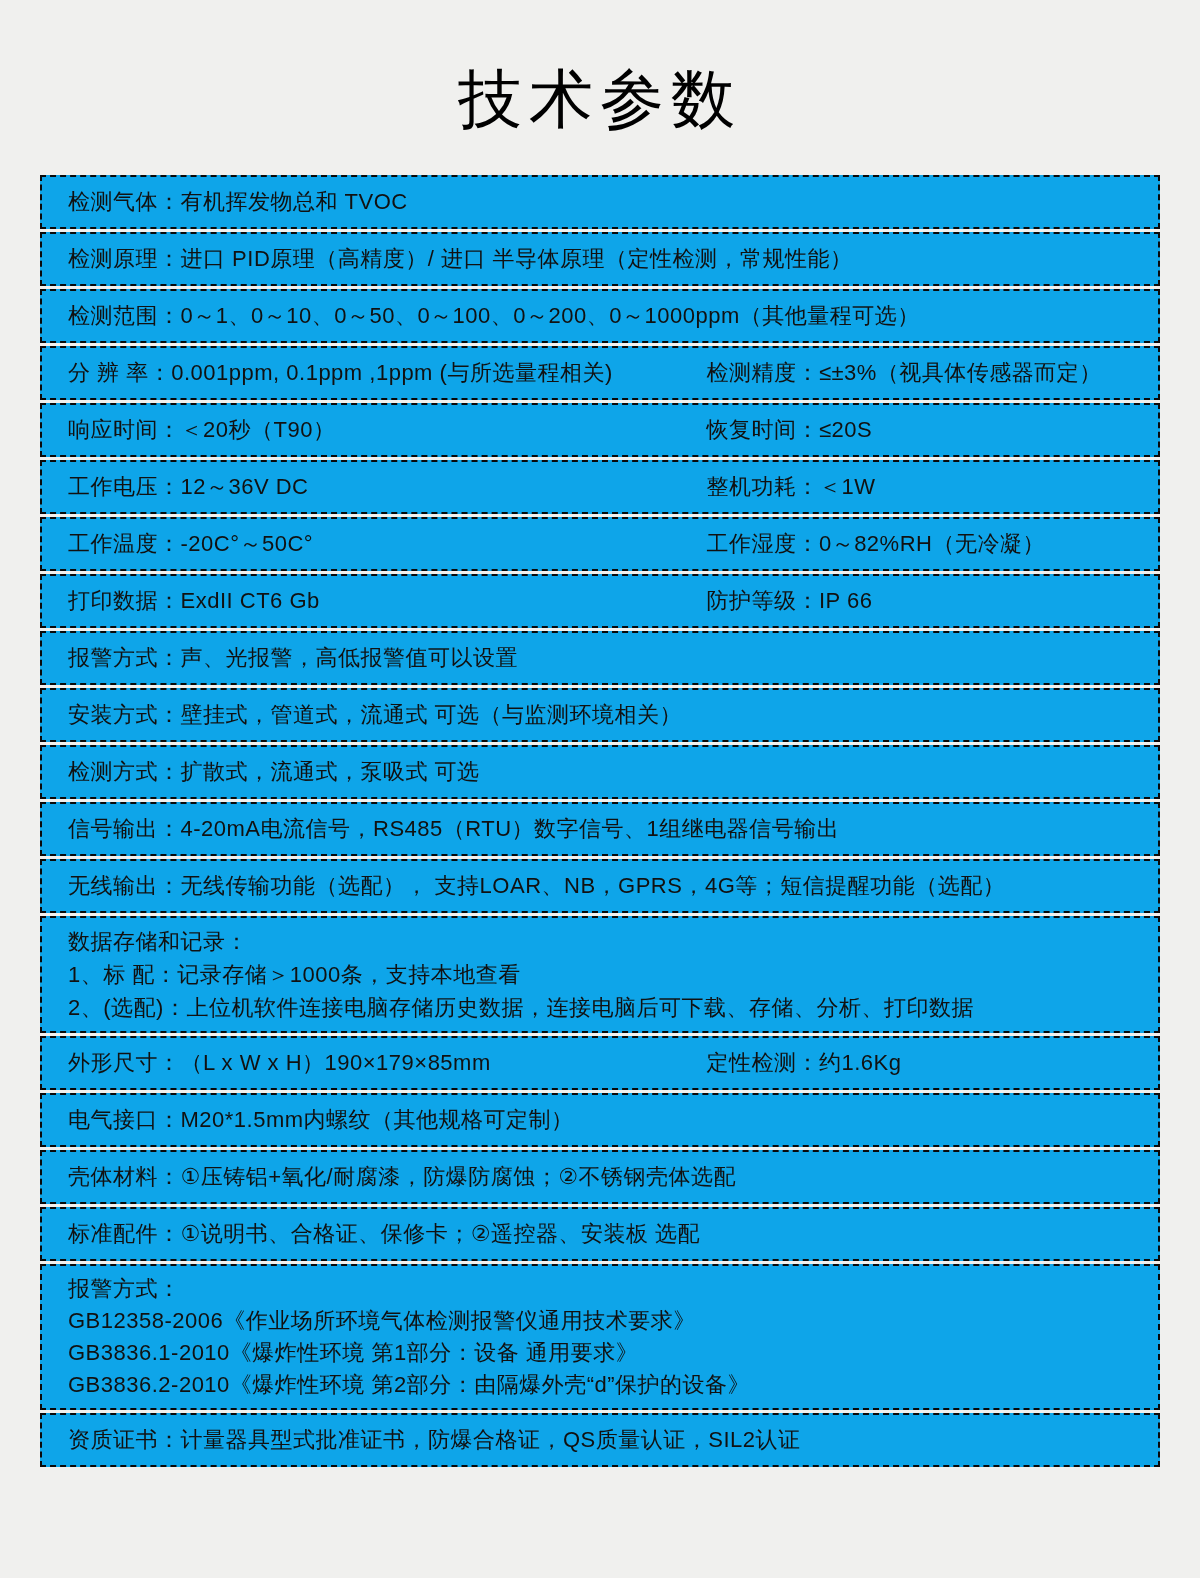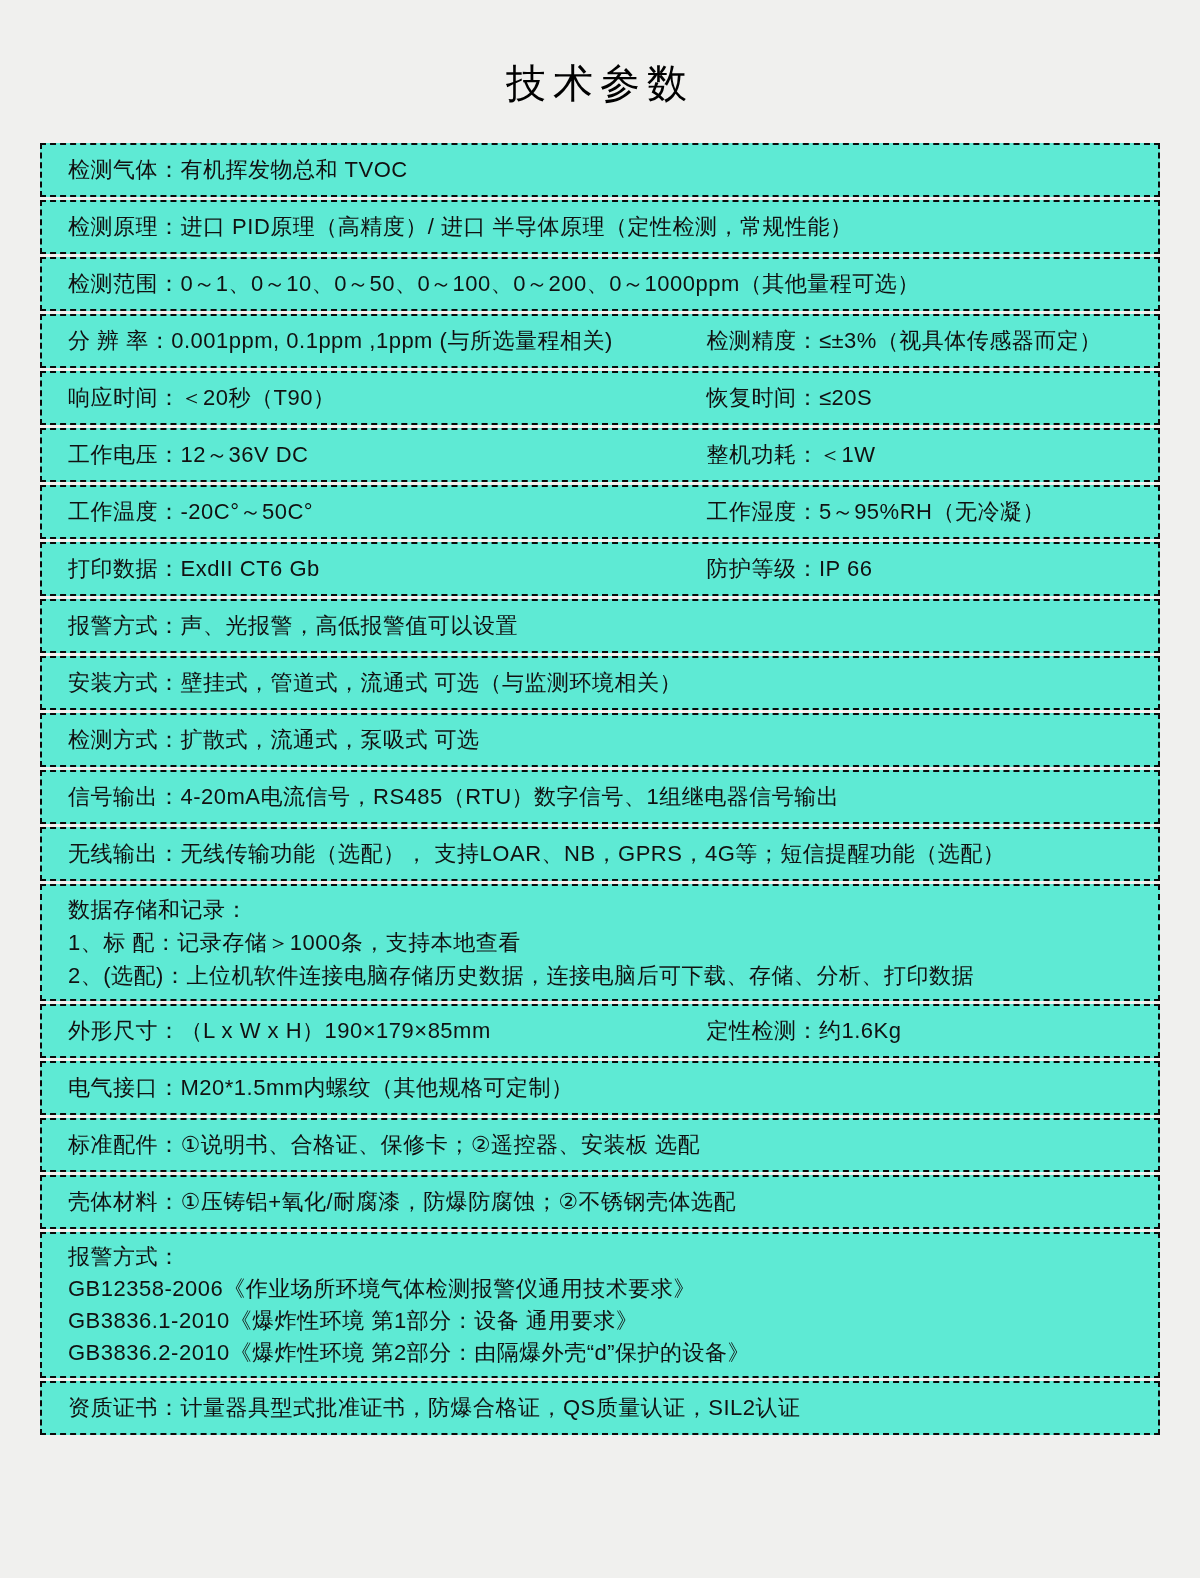--- a/index.html
+++ b/index.html
@@ -9,40 +9,40 @@
     font-family: "Liberation Sans", "DejaVu Sans", sans-serif;
   }
   body {
     height: 1578px;
     overflow: hidden;
     color: #111;
   }
   .title {
     padding-top: 56px;
     text-align: center;
-    font-size: 40px;
+    font-size: 64px;
     font-weight: 500;
     letter-spacing: 7px;
     color: #000;
   }
   .spec-table {
     width: 1120px;
     margin: 32px auto 0 auto;
   }
   .row {
     border: 2px dashed #0a0a0a;
     margin-bottom: 3px;
     min-height: 54px;
     display: flex;
     align-items: center;
     padding: 4px 26px;
     font-size: 22px;
     line-height: 1.4;
     letter-spacing: 0.5px;
-    background: #5eead4;
+    background: #0ea5e9;
   }
   .row .c1 { flex: 0 0 60%; }
   .row .c2 { flex: 1 1 auto; }
   .row.single .c1 { flex: 1 1 auto; }
   .row.multi {
     display: block;
     min-height: 0;
     padding-top: 7px;
     padding-bottom: 7px;
   }
@@ -80,21 +80,21 @@
       <div class="c2">恢复时间：≤20S</div>
     </div>
 
     <div class="row">
       <div class="c1">工作电压：12～36V DC</div>
       <div class="c2">整机功耗：＜1W</div>
     </div>
 
     <div class="row">
       <div class="c1">工作温度：-20C°～50C°</div>
-      <div class="c2">工作湿度：5～95%RH（无冷凝）</div>
+      <div class="c2">工作湿度：0～82%RH（无冷凝）</div>
     </div>
 
     <div class="row">
       <div class="c1">打印数据：ExdII CT6 Gb</div>
       <div class="c2">防护等级：IP 66</div>
     </div>
 
     <div class="row single">
       <div class="c1">报警方式：声、光报警，高低报警值可以设置</div>
     </div>
@@ -124,25 +124,25 @@
     <div class="row">
       <div class="c1">外形尺寸：（L x W x H）190×179×85mm</div>
       <div class="c2">定性检测：约1.6Kg</div>
     </div>
 
     <div class="row single">
       <div class="c1">电气接口：M20*1.5mm内螺纹（其他规格可定制）</div>
     </div>
 
     <div class="row single">
-      <div class="c1">标准配件：①说明书、合格证、保修卡；②遥控器、安装板 选配</div>
+      <div class="c1">壳体材料：①压铸铝+氧化/耐腐漆，防爆防腐蚀；②不锈钢壳体选配</div>
     </div>
 
     <div class="row single">
-      <div class="c1">壳体材料：①压铸铝+氧化/耐腐漆，防爆防腐蚀；②不锈钢壳体选配</div>
+      <div class="c1">标准配件：①说明书、合格证、保修卡；②遥控器、安装板 选配</div>
     </div>
 
     <div class="row multi tall4">
       <div class="line">报警方式：</div>
       <div class="line">GB12358-2006《作业场所环境气体检测报警仪通用技术要求》</div>
       <div class="line">GB3836.1-2010《爆炸性环境 第1部分：设备 通用要求》</div>
       <div class="line">GB3836.2-2010《爆炸性环境 第2部分：由隔爆外壳“d”保护的设备》</div>
     </div>
 
     <div class="row single">

